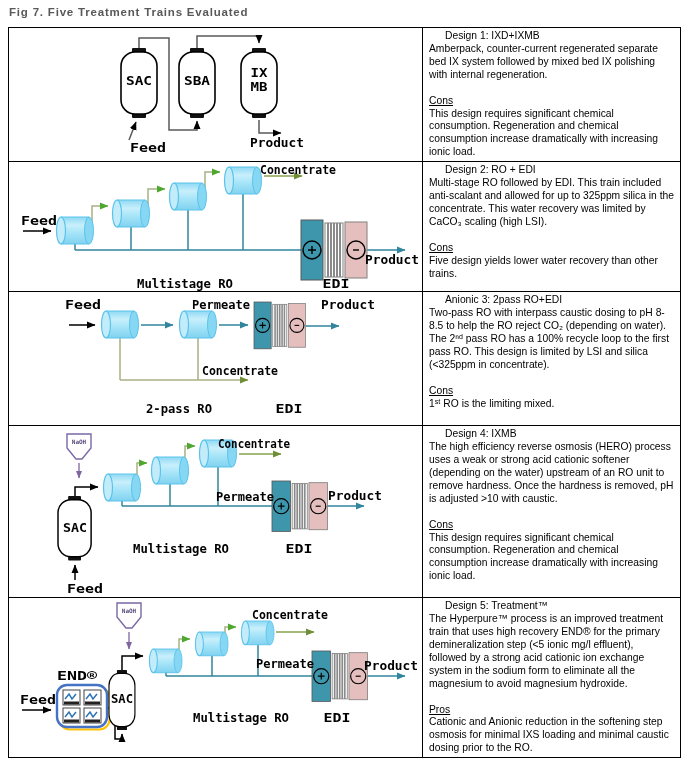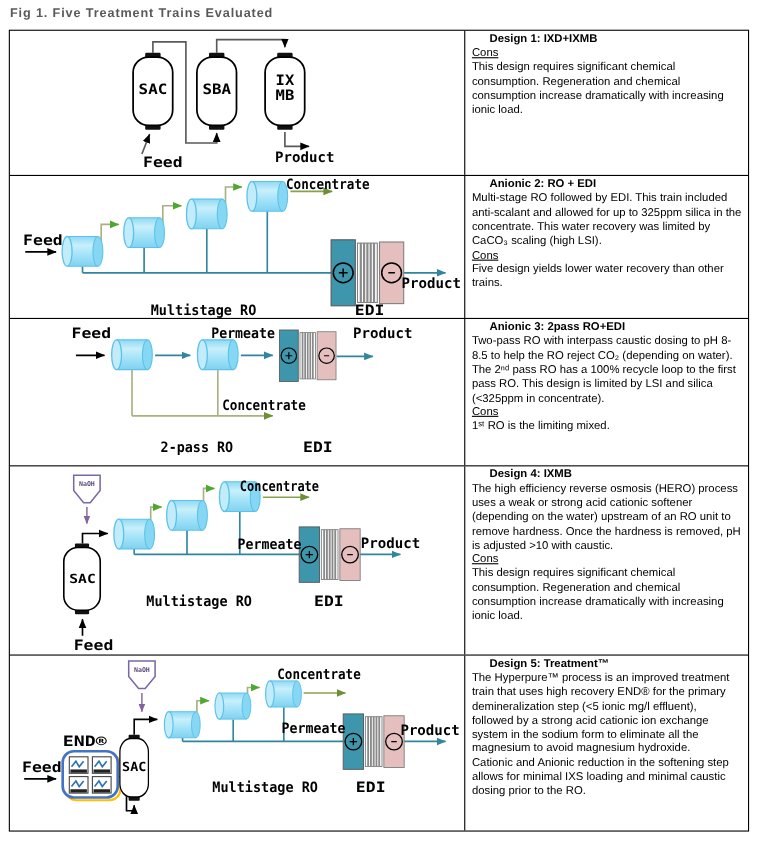--- a/index.html
+++ b/index.html
@@ -22,22 +22,22 @@
   .t-row + .t-row{border-top:1px solid #000;}
   .cell-diagram{
     width:414px;box-sizing:border-box;border-right:1px solid #000;
     position:relative;flex:none;
   }
   .cell-diagram svg{display:block;}
   .cell-text{
     flex:1;padding:2px 6px 2px 6px;
     font-size:10.3px;line-height:12.9px;color:#000;
   }
-  .t-head{font-weight:bold;padding-left:16px;}
-  .t-note-label{margin-top:0;text-decoration:underline;}
+  .t-head{font-weight:normal;padding-left:16px;}
+  .t-note-label{margin-top:13px;text-decoration:underline;}
   
   .dlbl{font-family:"DejaVu Sans Mono",monospace;font-weight:bold;font-size:13px;fill:#000;}
   .dlbl-sm{font-family:"DejaVu Sans Mono",monospace;font-weight:bold;font-size:11.5px;fill:#000;}
   .dlbl-xs{font-family:"DejaVu Sans Mono",monospace;font-weight:bold;font-size:6px;fill:#5a4a7a;}
   .pipe{fill:none;stroke:#595959;stroke-width:1.5;}
   .pblk{fill:none;stroke:#000;stroke-width:1.5;}
   .polv{fill:none;stroke:#A8B183;stroke-width:1.5;}
   .pcon{fill:none;stroke:#87A24B;stroke-width:1.5;}
   .ptea{fill:none;stroke:#31859C;stroke-width:1.5;}
   .ppur{fill:none;stroke:#8064A2;stroke-width:1.3;}
@@ -89,21 +89,21 @@
       <path d="M7,30 H15 M11,26 V34" stroke="#000" stroke-width="1.4" fill="none"></path>
       <circle cx="55" cy="30" r="9" fill="none" stroke="#000" stroke-width="1.4"></circle>
       <path d="M52,30 H58" stroke="#000" stroke-width="1.4" fill="none"></path>
     </g>
     <g id="hopper">
       <path d="M1,1 H25 V15 L16,26 H10 L1,15 Z" fill="#fff" stroke="#7A68A6" stroke-width="1.4"></path>
     </g>
   </defs>
 </svg>
 
-<div class="fig-title">Fig 1. Five Treatment Trains Evaluated</div>
+<div class="fig-title">Fig 7. Five Treatment Trains Evaluated</div>
 
 <div class="figure-table">
 
   <div class="t-row">
     <div class="cell-diagram">
       <svg width="413" height="131" viewBox="0 0 413 131">
         <path class="pipe" d="M120,112 L127,94" marker-end="url(#m-blk)"></path>
         <path class="pipe" d="M130,20 V10 H160 V102 H188 V93" marker-end="url(#m-blk)"></path>
         <path class="pipe" d="M188,20 V8 H250 V15" marker-end="url(#m-blk)"></path>
         <path class="pipe" d="M250,92 V105 H272" marker-end="url(#m-blk)"></path>
@@ -113,20 +113,21 @@
         <text class="dlbl" x="130" y="57" text-anchor="middle" textLength="26" lengthAdjust="spacingAndGlyphs">SAC</text>
         <text class="dlbl" x="188" y="57" text-anchor="middle" textLength="26" lengthAdjust="spacingAndGlyphs">SBA</text>
         <text class="dlbl" x="250" y="49" text-anchor="middle" textLength="17" lengthAdjust="spacingAndGlyphs">IX</text>
         <text class="dlbl" x="250" y="63" text-anchor="middle" textLength="17" lengthAdjust="spacingAndGlyphs">MB</text>
         <text class="dlbl" x="139" y="124" text-anchor="middle" textLength="36" lengthAdjust="spacingAndGlyphs">Feed</text>
         <text class="dlbl" x="268" y="119" text-anchor="middle" textLength="54" lengthAdjust="spacingAndGlyphs">Product</text>
       </svg>
     </div>
     <div class="cell-text">
       <div class="t-head">Design 1: IXD+IXMB</div>
+      <div class="t-body">Amberpack, counter-current regenerated separate bed IX system followed by mixed bed IX polishing with internal regeneration.</div>
       <div class="t-note-label">Cons</div>
       <div class="t-notes">This design requires significant chemical consumption. Regeneration and chemical consumption increase dramatically with increasing ionic load.</div>
     </div>
   </div>
 
   <div class="t-row">
     <div class="cell-diagram">
       <svg width="413" height="129" viewBox="0 0 413 129">
         <path class="ptea" d="M66,82 V88 M122,65 V88 M179,48 V88 M66,88 H292 M234,32 V88"></path>
         <path class="ptea" d="M358,88 H396" marker-end="url(#m-tea)"></path>
@@ -141,21 +142,21 @@
         <use href="#rocyl" transform="translate(215,5)"></use>
         <use href="#edi" transform="translate(292,58)"></use>
         <text class="dlbl" x="30" y="63" text-anchor="middle" textLength="36" lengthAdjust="spacingAndGlyphs">Feed</text>
         <text class="dlbl" x="289" y="12" text-anchor="middle" textLength="76" lengthAdjust="spacingAndGlyphs">Concentrate</text>
         <text class="dlbl" x="383" y="102" text-anchor="middle" textLength="54" lengthAdjust="spacingAndGlyphs">Product</text>
         <text class="dlbl" x="176" y="126" text-anchor="middle" textLength="96" lengthAdjust="spacingAndGlyphs">Multistage RO</text>
         <text class="dlbl" x="327" y="126" text-anchor="middle" textLength="27" lengthAdjust="spacingAndGlyphs">EDI</text>
       </svg>
     </div>
     <div class="cell-text">
-      <div class="t-head">Anionic 2: RO + EDI</div>
+      <div class="t-head">Design 2: RO + EDI</div>
       <div class="t-body">Multi-stage RO followed by EDI. This train included anti-scalant and allowed for up to 325ppm silica in the concentrate. This water recovery was limited by CaCO₃ scaling (high LSI).</div>
       <div class="t-note-label">Cons</div>
       <div class="t-notes">Five design yields lower water recovery than other trains.</div>
     </div>
   </div>
 
   <div class="t-row">
     <div class="cell-diagram">
       <svg width="413" height="133" viewBox="0 0 413 133">
         <path class="polv" d="M111,46 V88 M189,46 V88"></path>
@@ -259,17 +260,18 @@
         <text class="dlbl" x="281" y="21" text-anchor="middle" textLength="76" lengthAdjust="spacingAndGlyphs">Concentrate</text>
         <text class="dlbl" x="276" y="70" text-anchor="middle" textLength="58" lengthAdjust="spacingAndGlyphs">Permeate</text>
         <text class="dlbl" x="382" y="72" text-anchor="middle" textLength="54" lengthAdjust="spacingAndGlyphs">Product</text>
         <text class="dlbl" x="232" y="124" text-anchor="middle" textLength="96" lengthAdjust="spacingAndGlyphs">Multistage RO</text>
         <text class="dlbl" x="328" y="124" text-anchor="middle" textLength="27" lengthAdjust="spacingAndGlyphs">EDI</text>
       </svg>
     </div>
     <div class="cell-text">
       <div class="t-head">Design 5: Treatment™</div>
       <div class="t-body">The Hyperpure™ process is an improved treatment train that uses high recovery END® for the primary demineralization step (&lt;5 ionic mg/l effluent), followed by a strong acid cationic ion exchange system in the sodium form to eliminate all the magnesium to avoid magnesium hydroxide.</div>
-      <div class="t-notes">Cationic and Anionic reduction in the softening step allows for minimal IXS loading and minimal caustic dosing prior to the RO.</div>
+      <div class="t-note-label">Pros</div>
+      <div class="t-notes">Cationic and Anionic reduction in the softening step osmosis for minimal IXS loading and minimal caustic dosing prior to the RO.</div>
     </div>
   </div>
 
 </div>
 
 </body></html>

